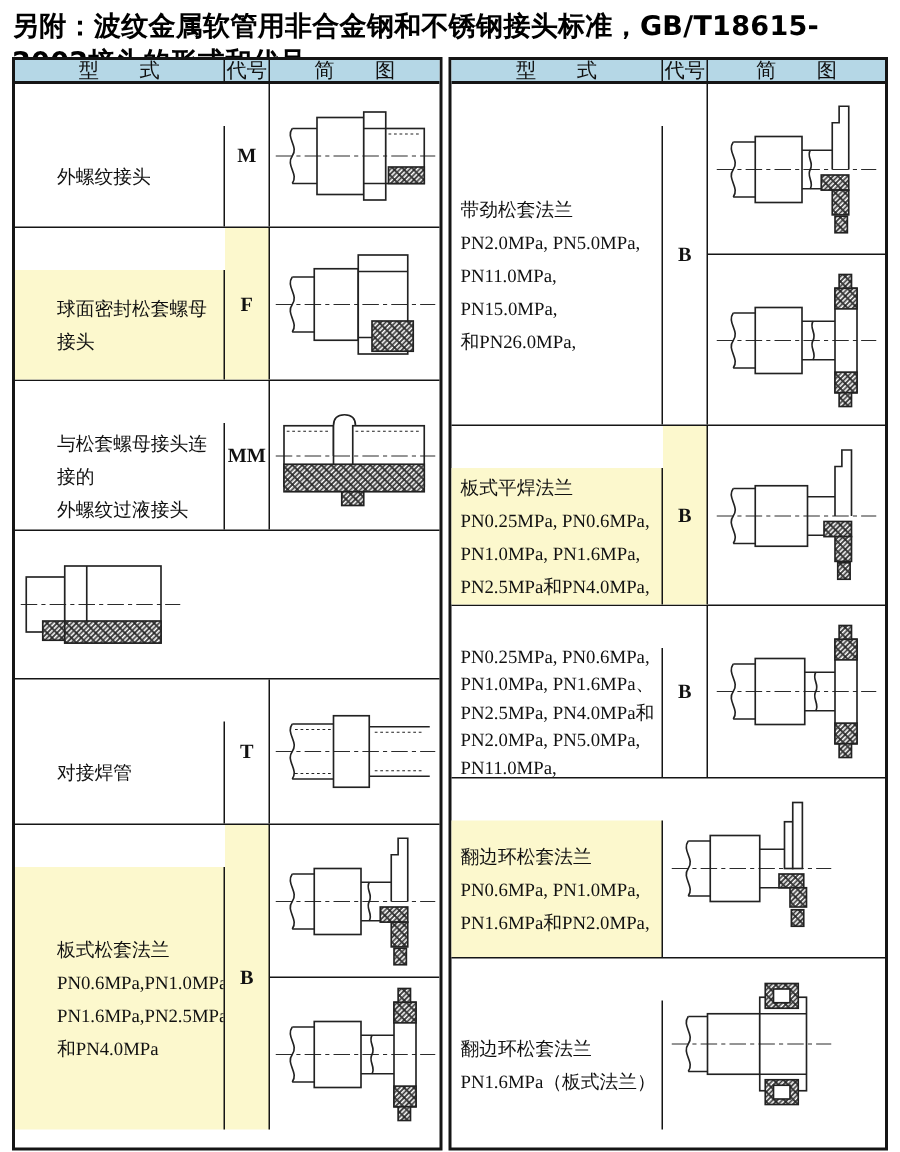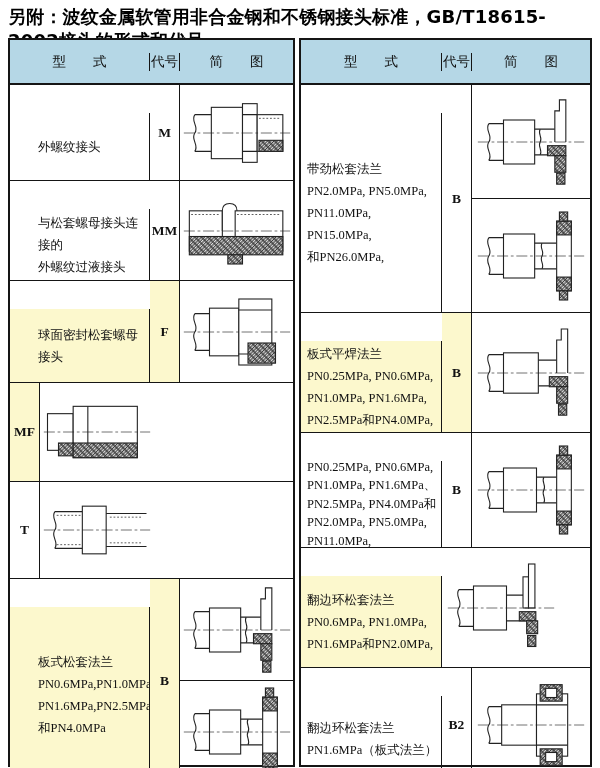--- a/index.html
+++ b/index.html
@@ -13,23 +13,22 @@
     font-family:"DejaVu Sans","Liberation Sans",sans-serif;
     font-size:18px;font-weight:bold;color:#000;letter-spacing:.2px;
   }
   .xtable{
     position:absolute;top:38px;border:2px solid #151515;background:#fff;
     box-sizing:border-box;
   }
   .xtable.left{left:8px;width:287px;height:729px;}
   .xtable.right{left:299px;width:293px;height:729px;}
   .thead{
-    display:flex;height:45px;background:#b5d7e6;border-bottom:2px solid #151515;
+    display:flex;height:16px;background:#b5d7e6;border-bottom:2px solid #151515;
     box-sizing:border-box;
-    align-items:center;
   }
   .trow{display:flex;border-bottom:1px solid #151515;box-sizing:border-box;}
   .trow:last-child{border-bottom:none;}
   .cell{box-sizing:border-box;border-right:1px solid #151515;overflow:hidden;}
   .cell:last-child{border-right:none;}
   .th{
     display:flex;align-items:center;justify-content:center;
     font-size:13.5px;color:#101010;
   }
   
@@ -86,20 +85,44 @@
             <path d="M66,30 H82 M66,70 H82"></path>
             <rect x="82" y="30" width="28" height="40" fill="#fff"></rect>
             <path d="M84,34 H108" stroke-width="0.8" stroke-dasharray="2 2"></path>
             <rect x="84" y="58" width="26" height="12" fill="url(#h0)"></rect>
             <path d="M2,50 H118" stroke-width="0.7" stroke-dasharray="12 3 3 3"></path>
           </svg>
         </div>
     </div>
   </div>
 
+  <div class="trow" style="height:102px">
+    <div class="cell type-cell c-type hl">球面密封松套螺母接头</div>
+    <div class="cell code-cell c-code hl">F</div>
+    <div class="cell diag-cell c-diag">
+      <div class="dwrap">
+          <svg width="110" height="92" viewBox="0 0 120 100" fill="none" stroke="#222" stroke-width="1.2">
+            <defs>
+              <pattern id="h1" width="5" height="5" patternUnits="userSpaceOnUse" patternTransform="rotate(45)">
+                <rect width="5" height="5" fill="#fff"></rect>
+                <line x1="2.5" y1="0" x2="2.5" y2="5" stroke="#3a3a3a" stroke-width="1.3"></line>
+              </pattern>
+            </defs>
+            <path d="M30,30 H14 M30,70 H14"></path>
+            <path d="M14,30 c-5,7 5,13 0,20 c-5,7 5,13 0,20"></path>
+            <rect x="30" y="24" width="32" height="52" fill="#fff"></rect>
+            <rect x="62" y="14" width="36" height="72" fill="#fff"></rect>
+            <path d="M62,26 H98 M62,74 H98"></path>
+            <rect x="72" y="62" width="30" height="22" fill="url(#h1)"></rect>
+            <path d="M2,50 H118" stroke-width="0.7" stroke-dasharray="12 3 3 3"></path>
+          </svg>
+        </div>
+    </div>
+  </div>
+
   <div class="trow" style="height:100px">
     <div class="cell type-cell c-type">与松套螺母接头连接的
 外螺纹过液接头</div>
     <div class="cell code-cell c-code">MM</div>
     <div class="cell diag-cell c-diag">
       <div class="dwrap">
           <svg width="110" height="92" viewBox="0 0 120 100" fill="none" stroke="#222" stroke-width="1.2">
             <defs>
               <pattern id="h2" width="5" height="5" patternUnits="userSpaceOnUse" patternTransform="rotate(45)">
                 <rect width="5" height="5" fill="#fff"></rect>
@@ -112,46 +135,21 @@
             <rect x="58" y="28" width="52" height="44" fill="#fff"></rect>
             <path d="M60,32 H108" stroke-width="0.8" stroke-dasharray="2 2"></path>
             <rect x="8" y="56" width="102" height="20" fill="url(#h2)"></rect>
             <rect x="50" y="76" width="16" height="10" fill="url(#h2)"></rect>
             <path d="M2,50 H118" stroke-width="0.7" stroke-dasharray="12 3 3 3"></path>
           </svg>
         </div>
     </div>
   </div>
 
-  <div class="trow" style="height:102px">
-    <div class="cell type-cell c-type hl">球面密封松套螺母接头</div>
-    <div class="cell code-cell c-code hl">F</div>
-    <div class="cell diag-cell c-diag">
-      <div class="dwrap">
-          <svg width="110" height="92" viewBox="0 0 120 100" fill="none" stroke="#222" stroke-width="1.2">
-            <defs>
-              <pattern id="h1" width="5" height="5" patternUnits="userSpaceOnUse" patternTransform="rotate(45)">
-                <rect width="5" height="5" fill="#fff"></rect>
-                <line x1="2.5" y1="0" x2="2.5" y2="5" stroke="#3a3a3a" stroke-width="1.3"></line>
-              </pattern>
-            </defs>
-            <path d="M30,30 H14 M30,70 H14"></path>
-            <path d="M14,30 c-5,7 5,13 0,20 c-5,7 5,13 0,20"></path>
-            <rect x="30" y="24" width="32" height="52" fill="#fff"></rect>
-            <rect x="62" y="14" width="36" height="72" fill="#fff"></rect>
-            <path d="M62,26 H98 M62,74 H98"></path>
-            <rect x="72" y="62" width="30" height="22" fill="url(#h1)"></rect>
-            <path d="M2,50 H118" stroke-width="0.7" stroke-dasharray="12 3 3 3"></path>
-          </svg>
-        </div>
-    </div>
-  </div>
-
   <div class="trow" style="height:99px">
-    <div class="cell code-cell c-code hl">MF</div>
     <div class="cell diag-cell c-diag">
       <div class="dwrap">
           <svg width="110" height="92" viewBox="0 0 120 100" fill="none" stroke="#222" stroke-width="1.2">
             <defs>
               <pattern id="h3" width="5" height="5" patternUnits="userSpaceOnUse" patternTransform="rotate(45)">
                 <rect width="5" height="5" fill="#fff"></rect>
                 <line x1="2.5" y1="0" x2="2.5" y2="5" stroke="#3a3a3a" stroke-width="1.3"></line>
               </pattern>
             </defs>
             <rect x="6" y="30" width="28" height="40" fill="#fff"></rect>
@@ -159,20 +157,21 @@
             <path d="M50,22 V78"></path>
             <rect x="18" y="62" width="16" height="14" fill="url(#h3)"></rect>
             <rect x="34" y="62" width="70" height="16" fill="url(#h3)"></rect>
             <path d="M2,50 H118" stroke-width="0.7" stroke-dasharray="12 3 3 3"></path>
           </svg>
         </div>
     </div>
   </div>
 
   <div class="trow" style="height:97px">
+    <div class="cell type-cell c-type">对接焊管</div>
     <div class="cell code-cell c-code">T</div>
     <div class="cell diag-cell c-diag">
       <div class="dwrap">
           <svg width="110" height="92" viewBox="0 0 120 100" fill="none" stroke="#222" stroke-width="1.2">
             <defs>
               <pattern id="h4" width="5" height="5" patternUnits="userSpaceOnUse" patternTransform="rotate(45)">
                 <rect width="5" height="5" fill="#fff"></rect>
                 <line x1="2.5" y1="0" x2="2.5" y2="5" stroke="#3a3a3a" stroke-width="1.3"></line>
               </pattern>
             </defs>
@@ -386,21 +385,20 @@
             <rect x="89" y="80" width="9" height="12" fill="url(#h11)"></rect>
             <path d="M2,50 H118" stroke-width="0.7" stroke-dasharray="12 3 3 3"></path>
           </svg>
         </div>
     </div>
   </div>
 
   <div class="trow" style="height:114px">
     <div class="cell type-cell c-type">翻边环松套法兰
 PN1.6MPa（板式法兰）</div>
-    <div class="cell code-cell c-code">B2</div>
     <div class="cell diag-cell c-diag">
       <div class="dwrap">
           <svg width="110" height="92" viewBox="0 0 120 100" fill="none" stroke="#222" stroke-width="1.2">
             <defs>
               <pattern id="h12" width="5" height="5" patternUnits="userSpaceOnUse" patternTransform="rotate(45)">
                 <rect width="5" height="5" fill="#fff"></rect>
                 <line x1="2.5" y1="0" x2="2.5" y2="5" stroke="#3a3a3a" stroke-width="1.3"></line>
               </pattern>
             </defs>
             <path d="M28,30 H14 M28,70 H14"></path>

